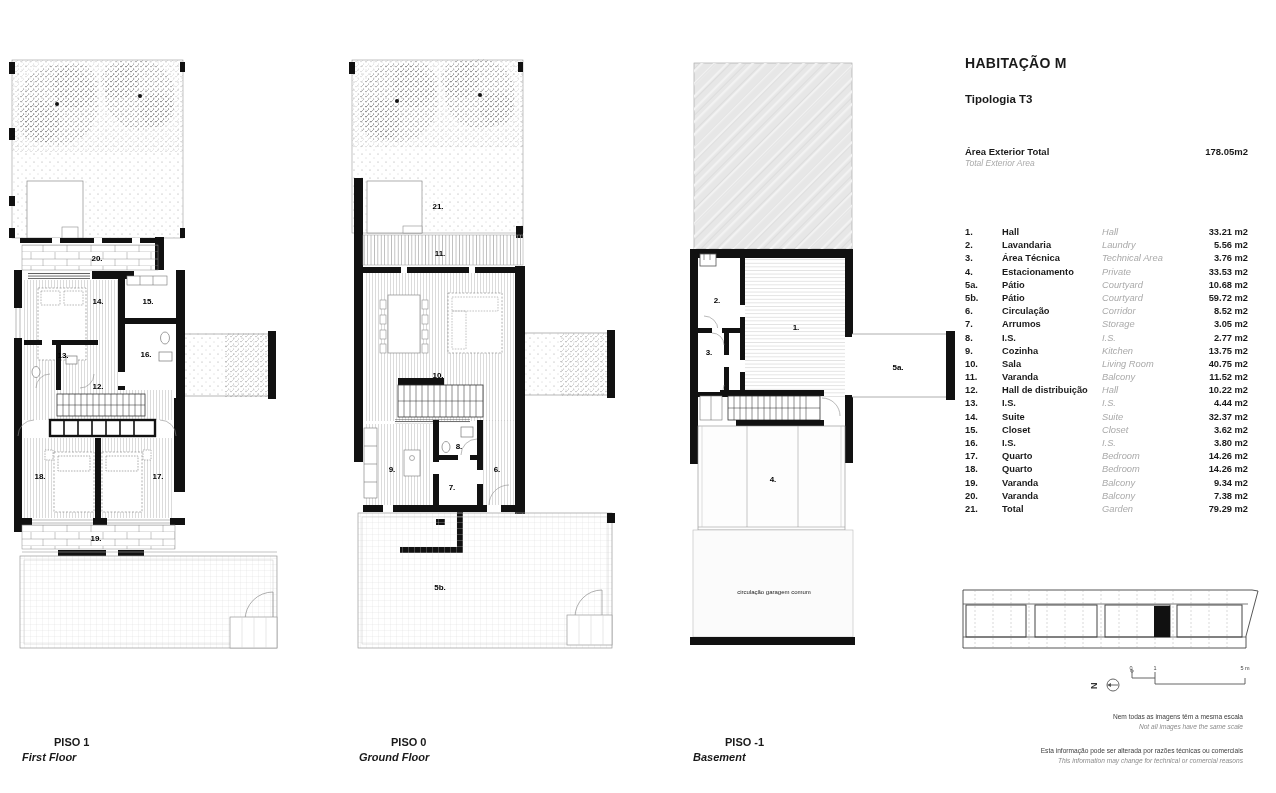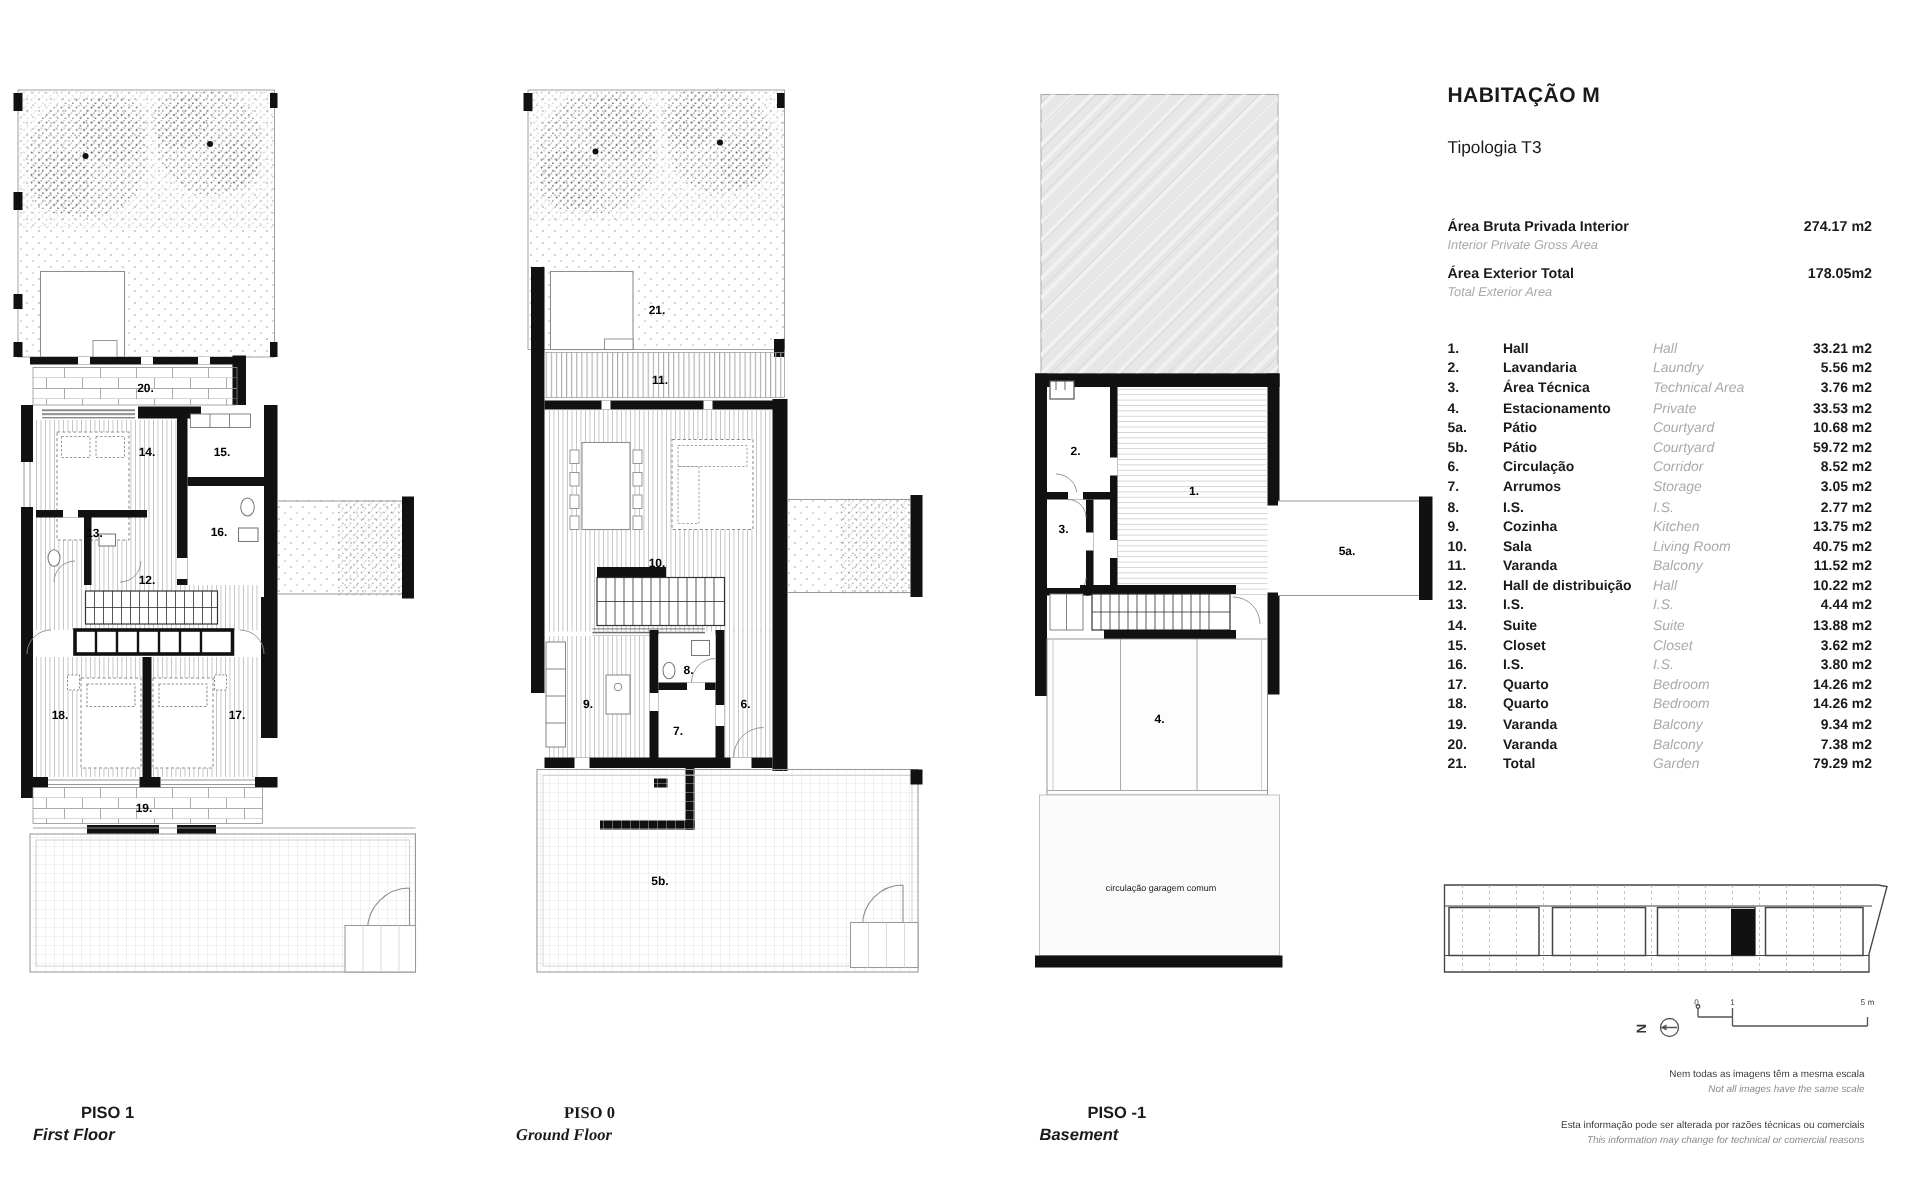--- a/index.html
+++ b/index.html
@@ -3,21 +3,21 @@
 <meta charset="utf-8">
 <style>
   html,body{margin:0;padding:0;}
   body{width:1276px;height:793px;position:relative;background:#fff;overflow:hidden;
        font-family:"Liberation Sans",sans-serif;color:#1a1a1a;}
   #sheet{position:absolute;left:0;top:0;width:1276px;height:793px;}
   svg text{font-family:"Liberation Sans",sans-serif;}
 
   .panel{position:absolute;left:965px;top:0;width:283px;}
   .title{position:absolute;top:55px;left:0;font-size:14px;font-weight:700;letter-spacing:.3px;}
-  .typology{position:absolute;top:93px;left:0;font-size:11.5px;font-weight:400;}
+  .typology{position:absolute;top:93px;left:0;font-size:11.5px;font-weight:700;}
   .summary{position:absolute;top:146px;left:0;width:283px;}
   .sum-row{display:flex;justify-content:space-between;margin-bottom:9px;}
   .sum-pt{font-size:9.5px;font-weight:700;}
   .sum-en{font-size:8.5px;font-style:italic;color:#a9a9a9;margin-top:1px;}
   .sum-val{font-size:9.5px;font-weight:700;white-space:nowrap;}
   .rooms{position:absolute;top:227px;left:0;width:283px;}
   .room-row{display:flex;align-items:baseline;height:13.2px;font-size:9.3px;}
   .r-num{width:37px;font-weight:700;}
   .r-pt{width:100px;font-weight:700;}
   .r-en{flex:1;font-style:italic;color:#aaaaaa;}
@@ -401,27 +401,20 @@
   <text x="1245" y="670" font-size="5.5" fill="#444" text-anchor="middle">5 m</text>
 </svg>
 
 <div class="panel">
   <div class="title">HABITAÇÃO M</div>
   <div class="typology">Tipologia T3</div>
 
   <div class="summary">
     <div class="sum-row">
       <div>
-        <div class="sum-pt">Área Bruta Privada Interior</div>
-        <div class="sum-en">Interior Private Gross Area</div>
-      </div>
-      <div class="sum-val">274.17 m2</div>
-    </div>
-    <div class="sum-row">
-      <div>
         <div class="sum-pt">Área Exterior Total</div>
         <div class="sum-en">Total Exterior Area</div>
       </div>
       <div class="sum-val">178.05m2</div>
     </div>
   </div>
 
   <div class="rooms">
 
       <div class="room-row">
@@ -519,21 +512,21 @@
         <span class="r-num">13.</span>
         <span class="r-pt">I.S.</span>
         <span class="r-en">I.S.</span>
         <span class="r-area">4.44 m2</span>
       </div>
 
       <div class="room-row">
         <span class="r-num">14.</span>
         <span class="r-pt">Suite</span>
         <span class="r-en">Suite</span>
-        <span class="r-area">13.88 m2</span>
+        <span class="r-area">32.37 m2</span>
       </div>
 
       <div class="room-row">
         <span class="r-num">15.</span>
         <span class="r-pt">Closet</span>
         <span class="r-en">Closet</span>
         <span class="r-area">3.62 m2</span>
       </div>
 
       <div class="room-row">
@@ -578,21 +571,21 @@
         <span class="r-area">79.29 m2</span>
       </div>
 
   </div>
 </div>
 
 <div class="floor-label" style="left:22px;top:735px;">
   <div class="fl-pt">PISO 1</div>
   <div class="fl-en">First Floor</div>
 </div>
-<div class="floor-label" style="left:344px;top:735px;font-family:Liberation Serif, serif;">
+<div class="floor-label" style="left:359px;top:735px;">
   <div class="fl-pt">PISO 0</div>
   <div class="fl-en">Ground Floor</div>
 </div>
 <div class="floor-label" style="left:693px;top:735px;">
   <div class="fl-pt">PISO -1</div>
   <div class="fl-en">Basement</div>
 </div>
 
 <div class="notes" style="top:712px;">
   <div class="note-pt">Nem todas as imagens têm a mesma escala</div>

